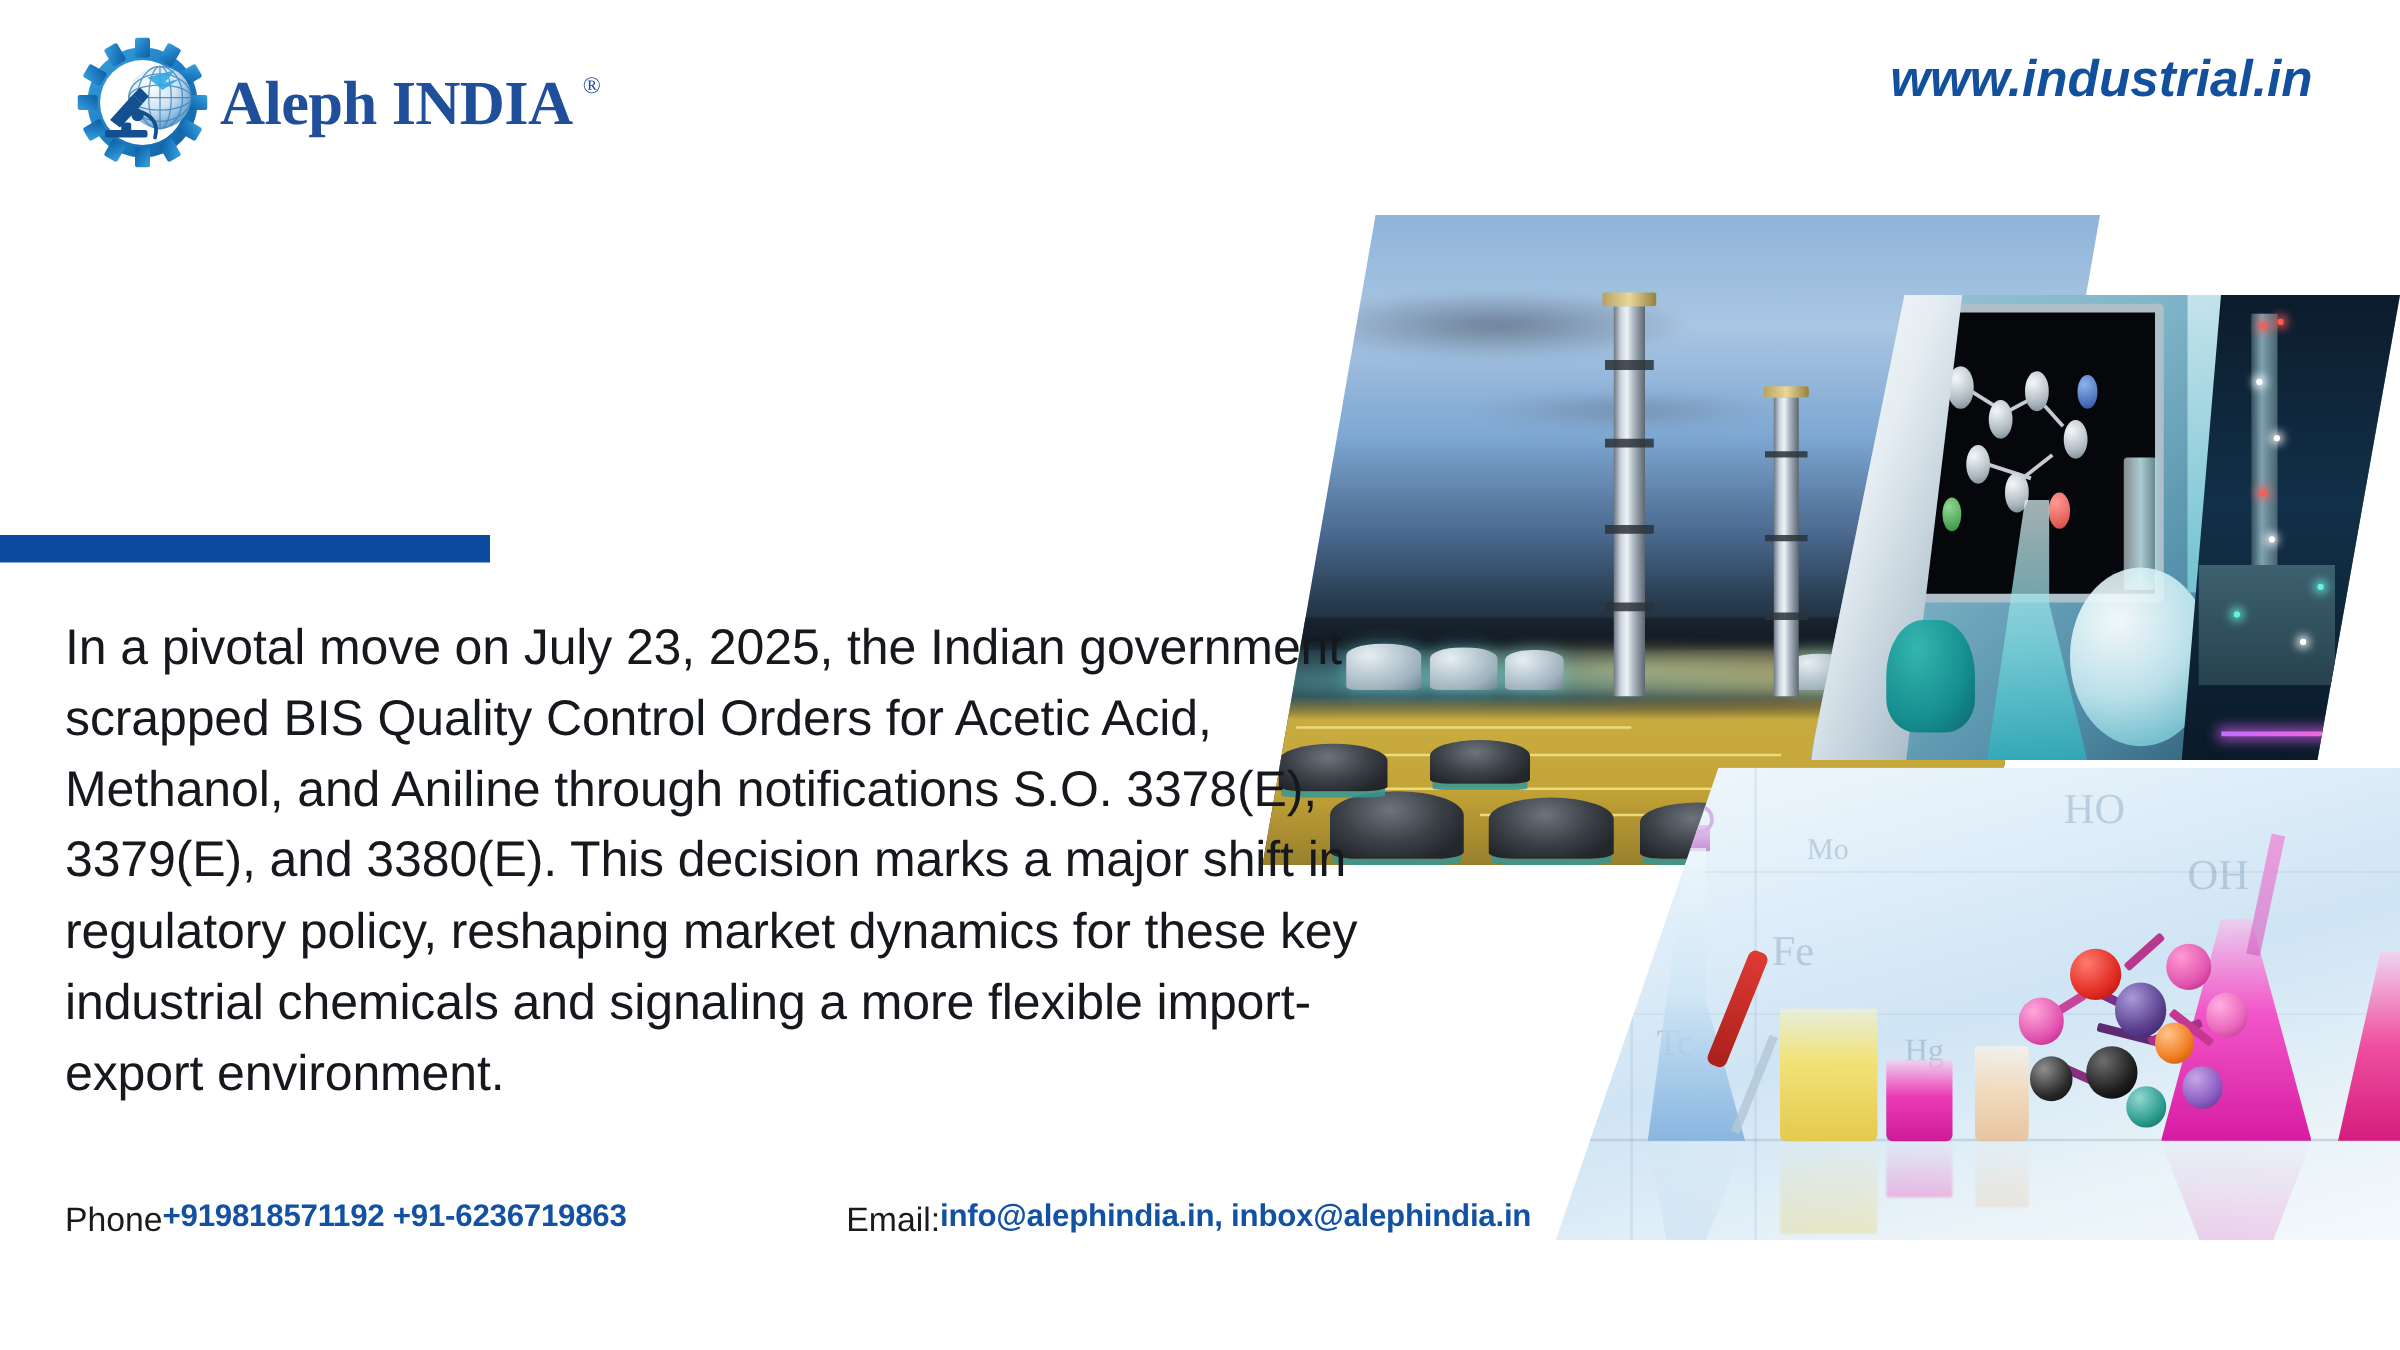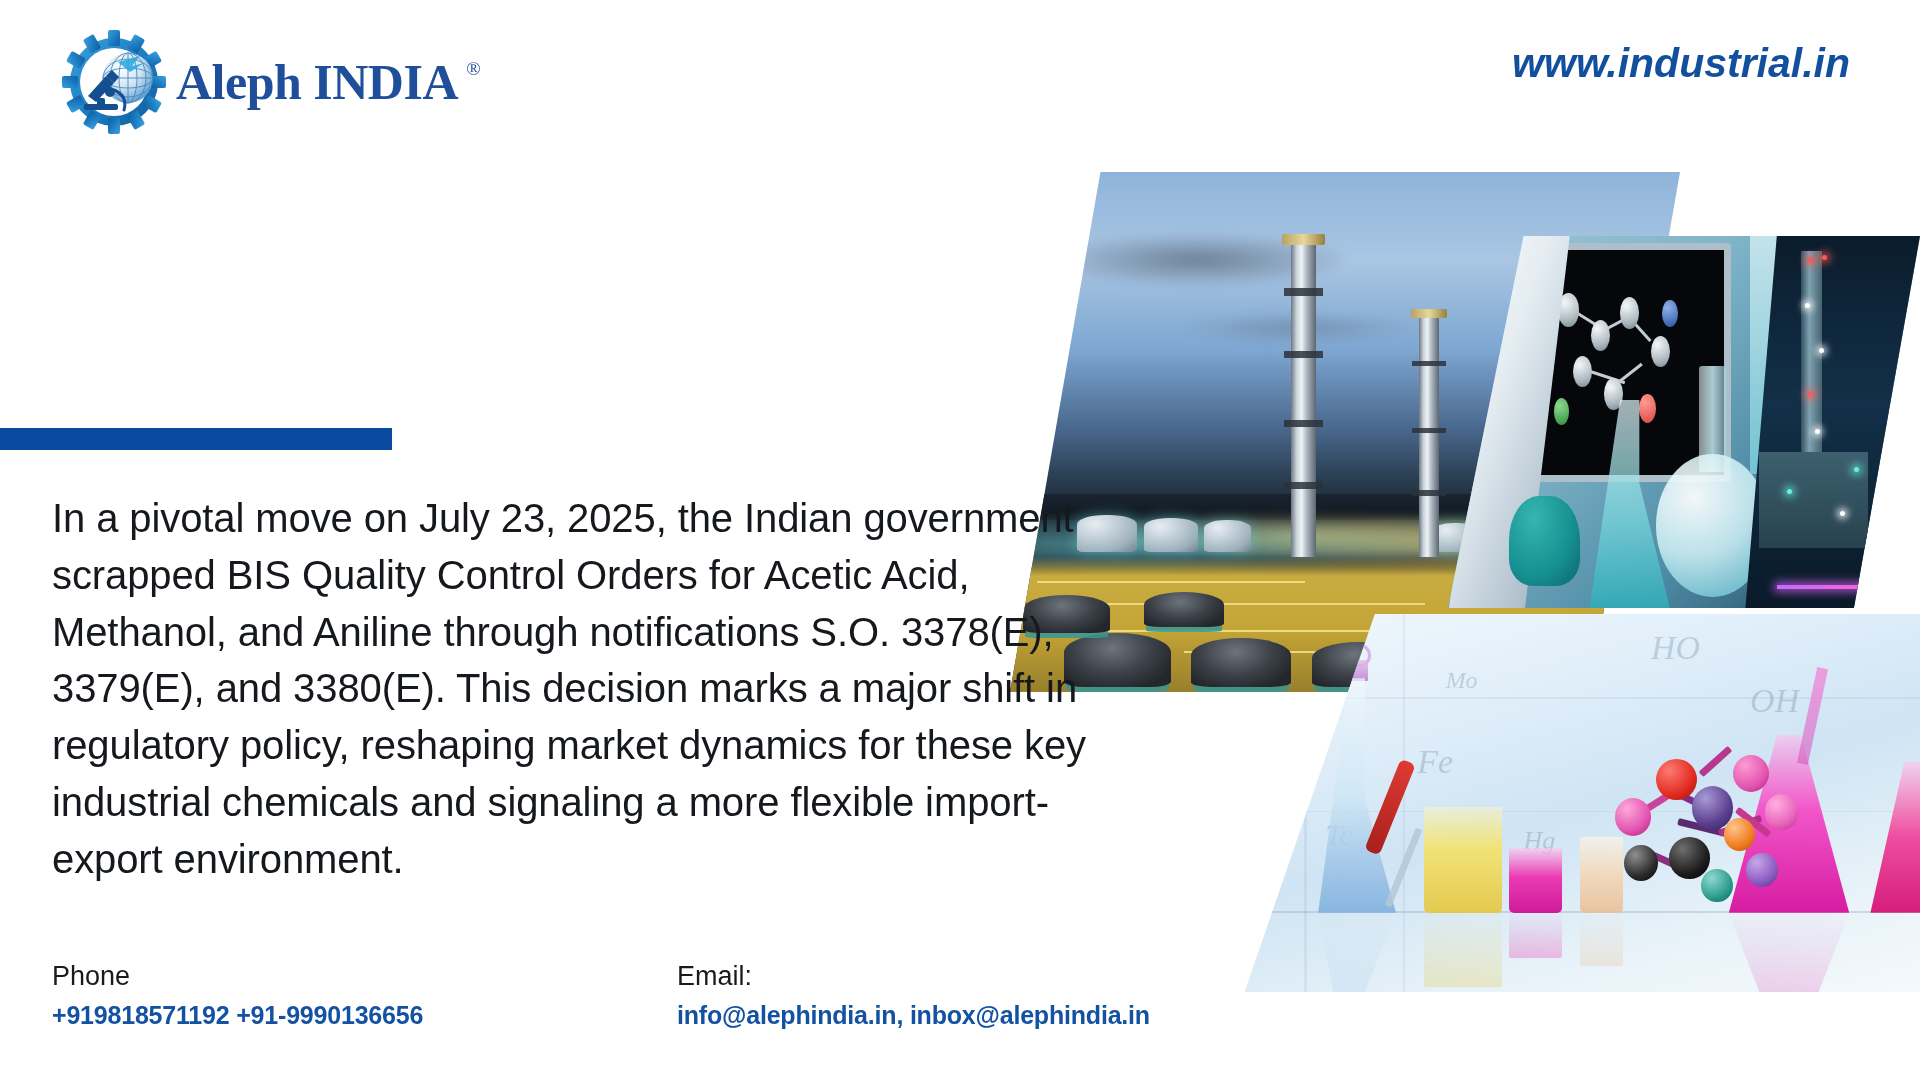--- a/index.html
+++ b/index.html
@@ -127,21 +127,21 @@
 
   
   #contact-row {
     position: absolute;
     left: 52px;
     top: 958px;
     width: 1200px;
     display: flex;
   }
 
-  .contact-group { display: flex; flex-direction: column; justify-content: center; }
+  .contact-group { display: flex; flex-direction: row; }
   #contact-phone-group { width: 625px; }
   #contact-email-group { width: 560px; }
 
   .contact-label {
     font-family: "Liberation Sans", sans-serif;
     font-size: 27px;
     color: #1A1A1A;
     line-height: 1.35;
     margin-bottom: 6px;
   }
@@ -311,21 +311,20 @@
     position: absolute; inset: 0;
     background:
       linear-gradient(90deg, transparent 0 13%, rgba(120,150,175,.16) 13% 13.35%, transparent 13.35% 27%, rgba(120,150,175,.14) 27% 27.3%, transparent 27.3% 100%),
       linear-gradient(180deg, transparent 0 22%, rgba(120,150,175,.14) 22% 22.4%, transparent 22.4% 52%, rgba(120,150,175,.12) 52% 52.3%, transparent 52.3% 100%);
     opacity: .85;
   }
   .ghost-sym {
     position: absolute;
     font-family: "Liberation Serif", serif;
     color: rgba(96,130,158,.30);
-    font-style: italic;
   }
   .bench-line {
     position: absolute; left: 0; right: 0; bottom: 21%; height: 2px;
     background: rgba(140,165,185,.35);
   }
   .gw { position: absolute; bottom: 21%; }
   .gw .body { position: absolute; inset: 0; }
   .gw .reflect {
     position: absolute; left: 0; width: 100%; top: 100%; height: 70%;
     transform: scaleY(-1); opacity: .35; filter: blur(.7px);
@@ -586,21 +585,21 @@
 
 
   <div id="accent-bar"></div>
 
   <p id="body-copy">In a pivotal move on July 23, 2025, the Indian government scrapped BIS Quality Control Orders for Acetic Acid, Methanol, and Aniline through notifications S.O. 3378(E), 3379(E), and 3380(E). This decision marks a major shift in regulatory policy, reshaping market dynamics for these key industrial chemicals and signaling a more flexible import-export environment.</p>
 
   <div id="contact-row">
 
     <div class="contact-group" id="contact-phone-group">
       <span class="contact-label">Phone</span>
-      <span class="contact-value">+919818571192 +91-9990136656</span>
+      <span class="contact-value">+919818571192 +91-6236719863</span>
     </div>
 
     <div class="contact-group" id="contact-email-group">
       <span class="contact-label">Email:</span>
       <span class="contact-value">info@alephindia.in, inbox@alephindia.in</span>
     </div>
   </div>
 
 </div>
 

